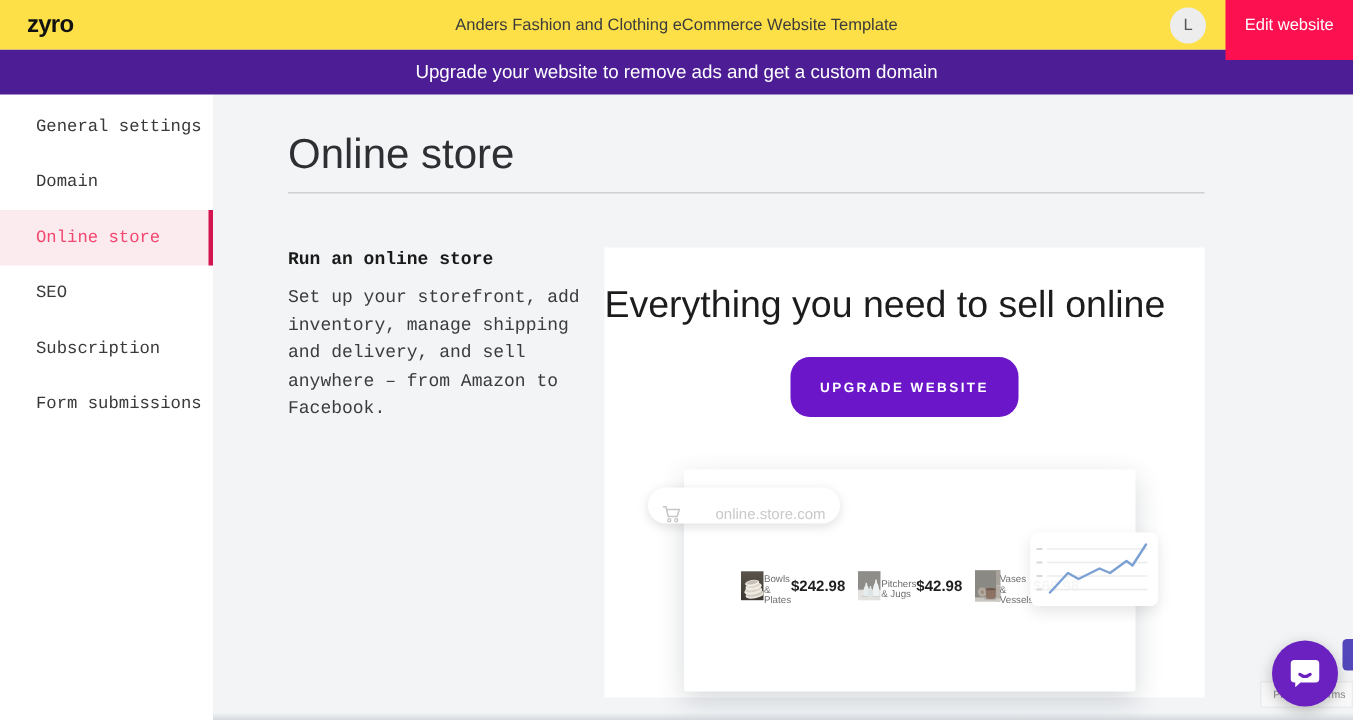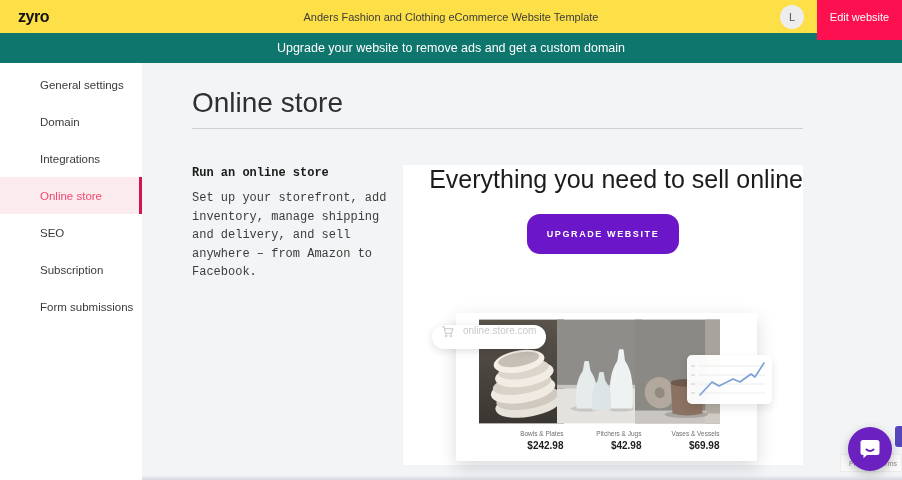--- a/index.html
+++ b/index.html
@@ -33,38 +33,38 @@
     margin-right:13px; cursor:pointer;
   }
   .edit-btn {
     height:47px; width:85px; border:none; cursor:pointer;
     background:#fc1050; color:#fff; font-size:11px;
     font-family:"Liberation Sans", sans-serif;
   }
 
   
   .banner {
-    height:30px; background:#0f766e; color:#fff;
+    height:30px; background:#4c1d95; color:#fff;
     display:flex; align-items:center; justify-content:center;
     font-size:12.5px; position:relative; z-index:4;
   }
   .banner-upgrade-btn {
     margin-left:12px; height:22px; padding:0 17px;
     border:none; border-radius:11px; background:#fff;
     color:#7a1fd1; font-size:9px; font-weight:bold;
     letter-spacing:1.6px; cursor:pointer;
     font-family:"Liberation Sans", sans-serif;
   }
 
   
   .page-body { display:flex; height:417px; }
   .sidebar { width:142px; background:#fff; padding-top:3px; flex-shrink:0; }
   .side-item {
     height:37px; display:flex; align-items:center;
-    padding-left:40px; font-size:11.5px; color:#3a3a3a; cursor:pointer;
+    padding-left:24px; font-size:11.5px; color:#3a3a3a; cursor:pointer;font-family:Liberation Mono, monospace;
   }
   .side-item.active {
     background:#fcebee; color:#f24770;
     border-right:3px solid #d4144e;
   }
 
   .main { flex:1; background:#f2f4f6; position:relative; }
   .main::after {
     content:""; position:absolute; left:0; right:0; bottom:0; height:5px;
     background:linear-gradient(to top, rgba(110,120,135,.22), rgba(110,120,135,0));
@@ -81,21 +81,21 @@
   .content-row { display:flex; padding-left:50px; margin-top:36px; }
   .intro { width:205px; margin-right:6px; padding-top:1px;font-family:Liberation Mono, monospace; }
   .intro-title { font-size:12px; font-weight:bold; color:#1a1a1a; margin-bottom:9px; }
   .intro-desc { font-size:12px; color:#3c3c3c; line-height:1.55; }
 
   
   .panel {
     width:400px; height:300px; background:#fff; position:relative;
   }
   .panel-heading {
-    text-align:right;
+    margin-top:24px; text-align:left;
     font-size:25px; font-weight:400; color:#1c1c1e;
   }
   .panel-sub {
     margin-top:9px; text-align:center;
     font-size:11.5px; color:#3c3c3c;
   }
   .panel-cta {
     display:block; margin:20px auto 0;
     height:40px; padding:0 20px; border:none; border-radius:13px;
     background:#6b16c9; color:#fff; font-size:9px; font-weight:bold;
@@ -104,30 +104,30 @@
   }
 
   
   .collage { position:absolute; left:53px; top:148px; width:301px; height:148px; }
   .product-card {
     position:absolute; inset:0; background:#fff; border-radius:2px;
     box-shadow:0 6px 18px rgba(40,50,60,.18);
     display:flex; justify-content:center; gap:8px;
     padding:6px 18px 0;
   }
-  .product { width:70px; display:flex; flex-direction:column; align-items:flex-end; }
+  .product { width:70px; display:flex; flex-direction:row; align-items:center; }
   .product-photo { width:85px; height:105px; display:block; }
   .product-name { margin-top:6px; font-size:6.5px; color:#6e6e6e; }
   .product-price { margin-top:3px; font-size:10px; font-weight:bold; color:#1f1f1f; }
 
   .domain-pill {
     position:absolute; left:-24px; top:12px; height:24px;
     background:#fff; border-radius:12px;
     box-shadow:0 2px 8px rgba(0,0,0,.13);
-    display:flex; align-items:flex-start; padding:0 10px 0 9px; gap:9px;
+    display:flex; align-items:flex-end; padding:0 10px 0 9px; gap:23px;
   }
   .domain-text { font-size:10px; color:#c9c9c9; white-space:nowrap; }
 
   .chart-card {
     position:absolute; left:231px; top:42px; width:85px; height:49px;
     background:rgba(255,255,255,.96); border-radius:5px;
     box-shadow:0 4px 10px rgba(0,0,0,.10);
   }
 
   
@@ -163,21 +163,20 @@
 
 <div class="banner">
   <span>Upgrade your website to remove ads and get a custom domain</span>
 </div>
 
 <div class="page-body">
 
   <nav class="sidebar">
     <div class="side-item">General settings</div>
     <div class="side-item">Domain</div>
-    <div class="side-item">Integrations</div>
     <div class="side-item active">Online store</div>
     <div class="side-item">SEO</div>
     <div class="side-item">Subscription</div>
     <div class="side-item">Form submissions</div>
   </nav>
 
   <main class="main">
     <h1 class="page-title">Online store</h1>
     <hr class="divider">
 

